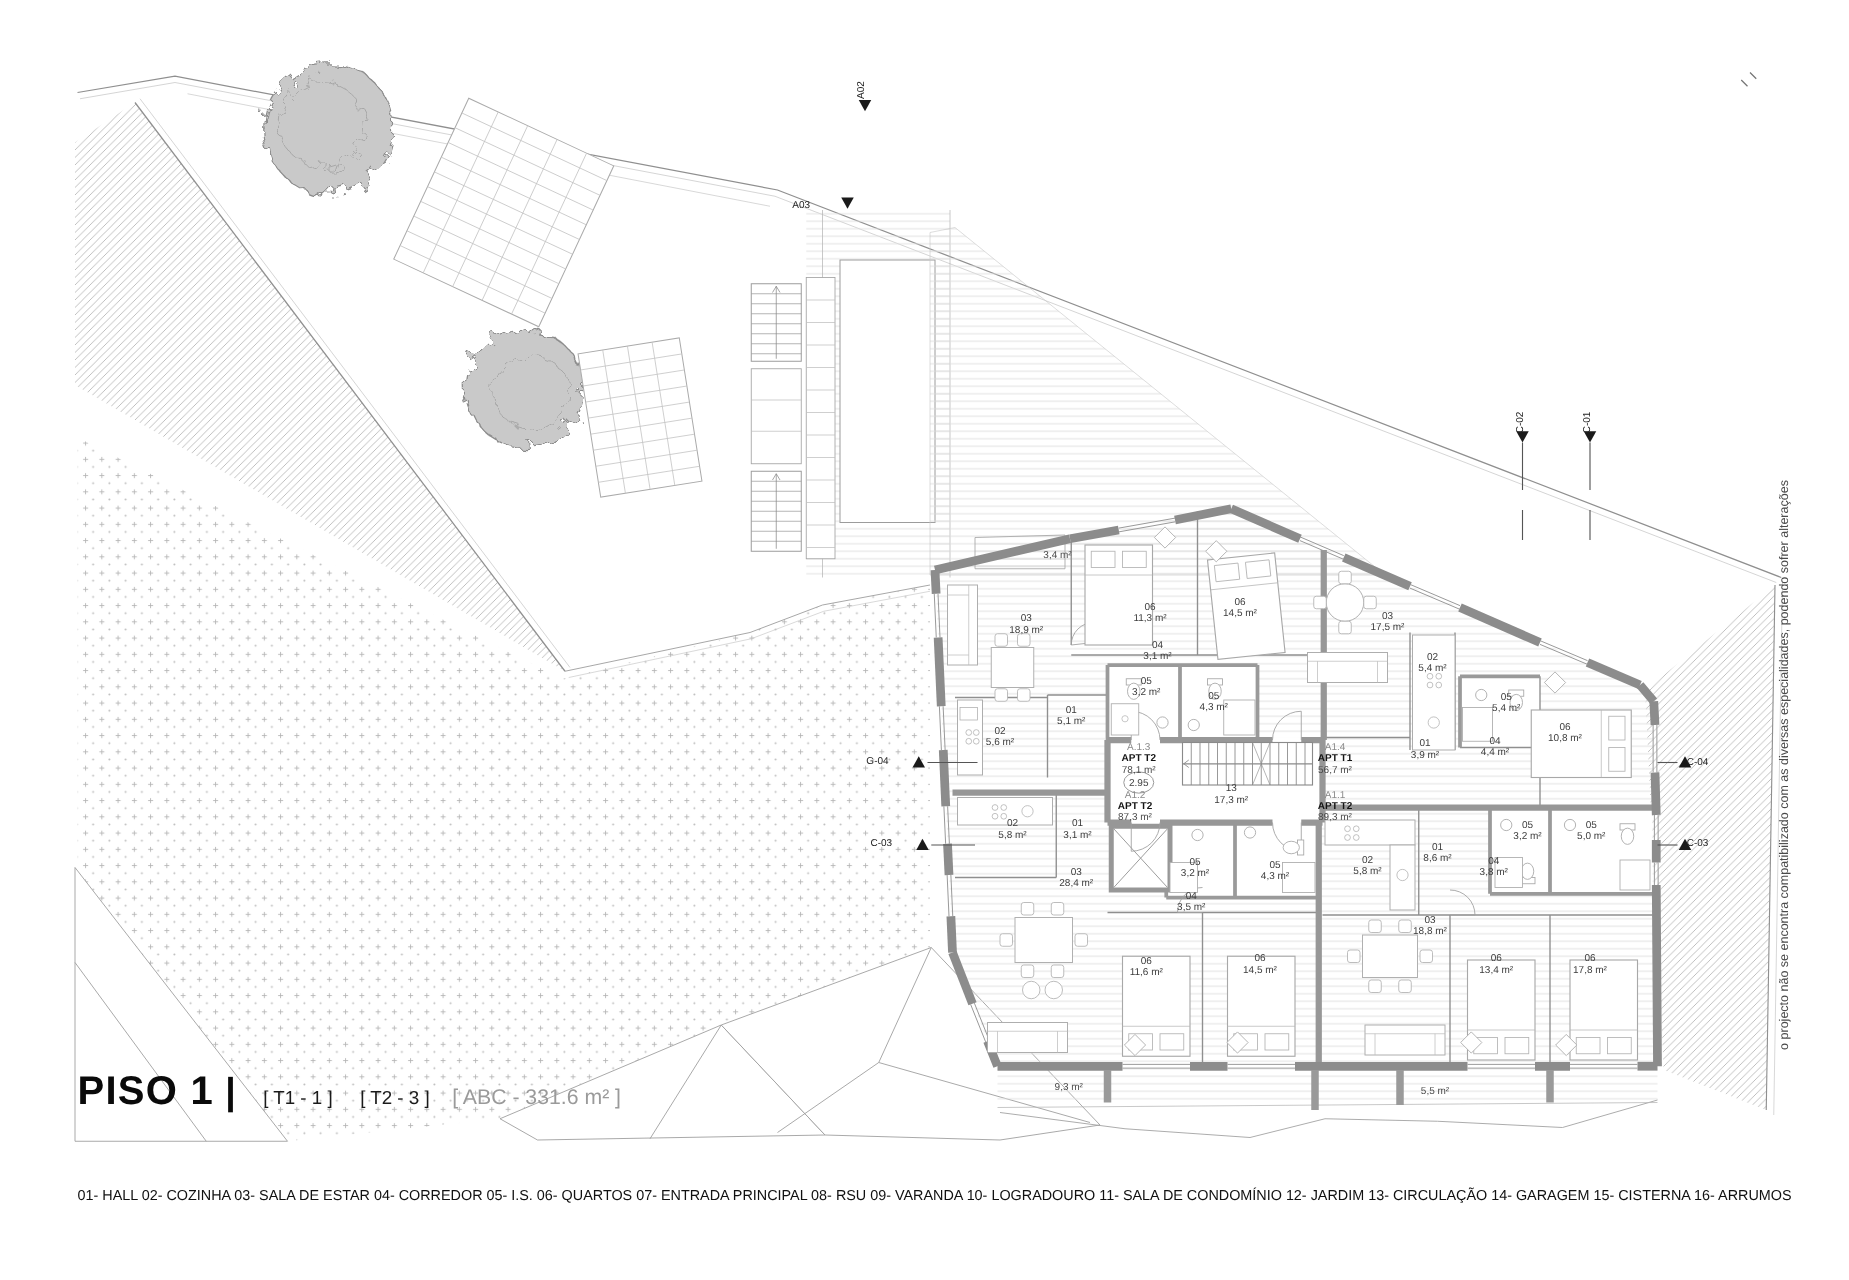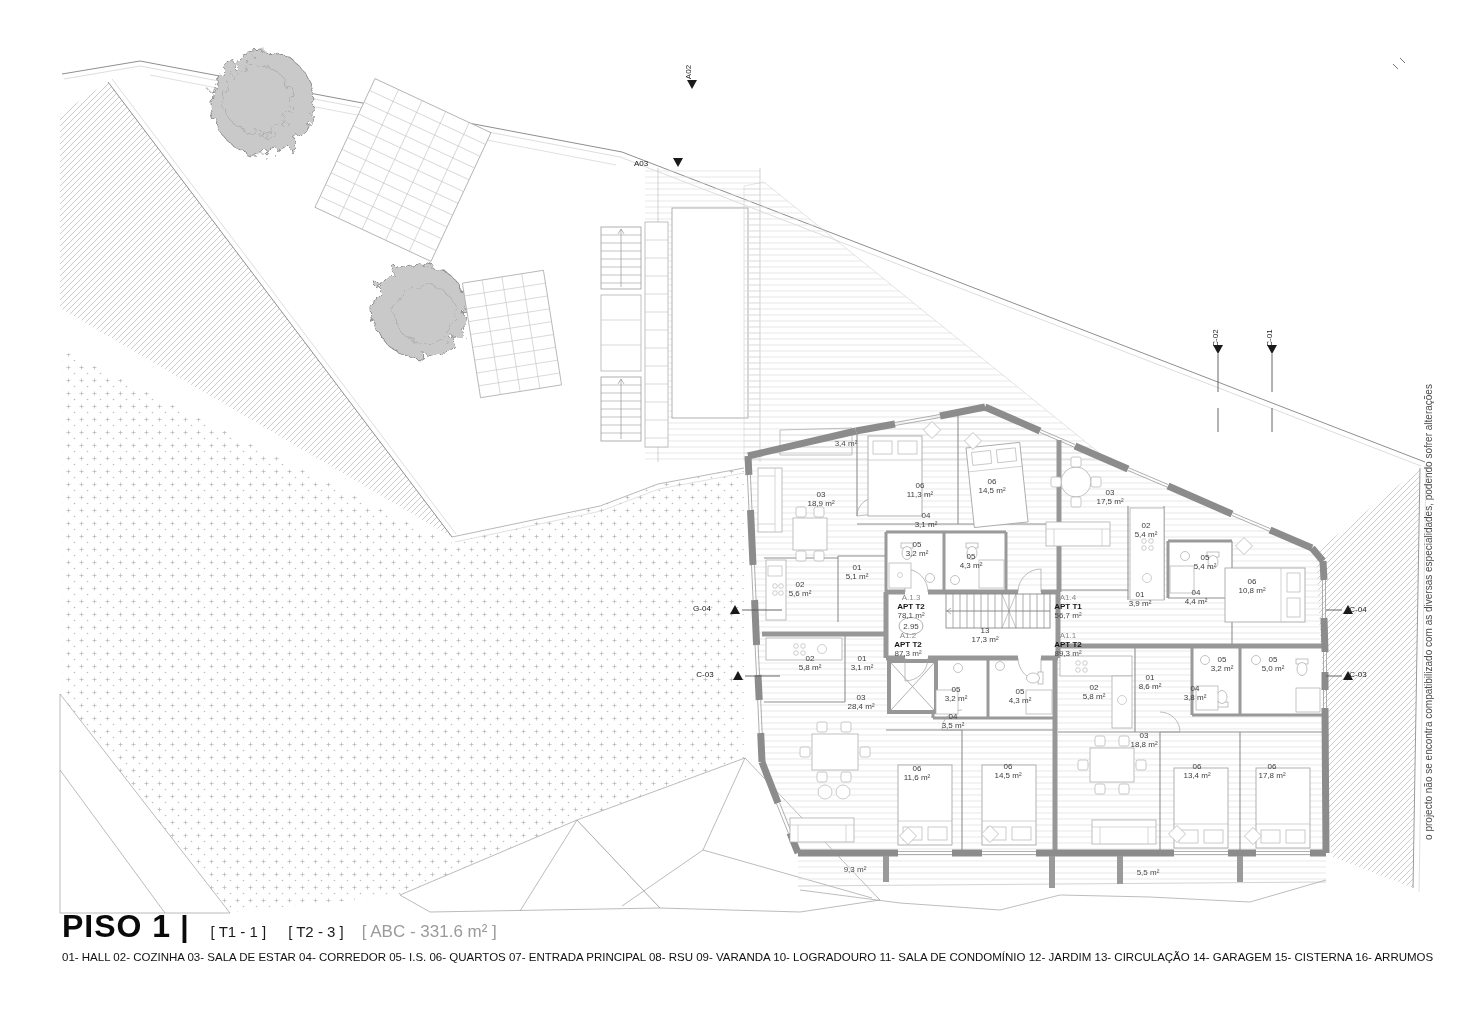--- a/index.html
+++ b/index.html
@@ -7,21 +7,21 @@
          font-family:"Liberation Sans","DejaVu Sans",sans-serif;}
   svg text{font-family:"Liberation Sans","DejaVu Sans",sans-serif;}
   .rl{font-size:8px;fill:#3c3c3c;}
   .ol{font-size:8px;fill:#4a4a4a;}
   .mk{font-size:8px;fill:#222;}
   .lab-id{fill:#8a8a8a;}
   .lab-type{font-weight:bold;fill:#141414;}
   .lab-area{fill:#4a4a4a;}
   .lvl{font-size:8px;fill:#444;}
   
-  .titleblock{position:absolute;left:62px;top:908px;white-space:nowrap;text-align:center;}
+  .titleblock{position:absolute;left:62px;top:854px;white-space:nowrap;text-align:center;}
   .piso{font-size:32px;font-weight:bold;color:#0a0a0a;letter-spacing:1px;}
   .bar{font-size:30px;font-weight:bold;color:#0a0a0a;margin-left:9px;}
   .tag{font-size:15px;color:#1a1a1a;margin-left:22px;}
   .tag.gray{font-size:17px;color:#9a9a9a;margin-left:18px;}
   .legend{position:absolute;left:62px;top:951px;font-size:11.5px;color:#111;white-space:nowrap;text-align:right;}
   .vnote{position:absolute;left:1428px;top:612px;transform:translate(-50%,-50%) rotate(-90deg);
          white-space:nowrap;font-size:10px;color:#4a4a4a;}
 </style>
 </head>
 <body>

